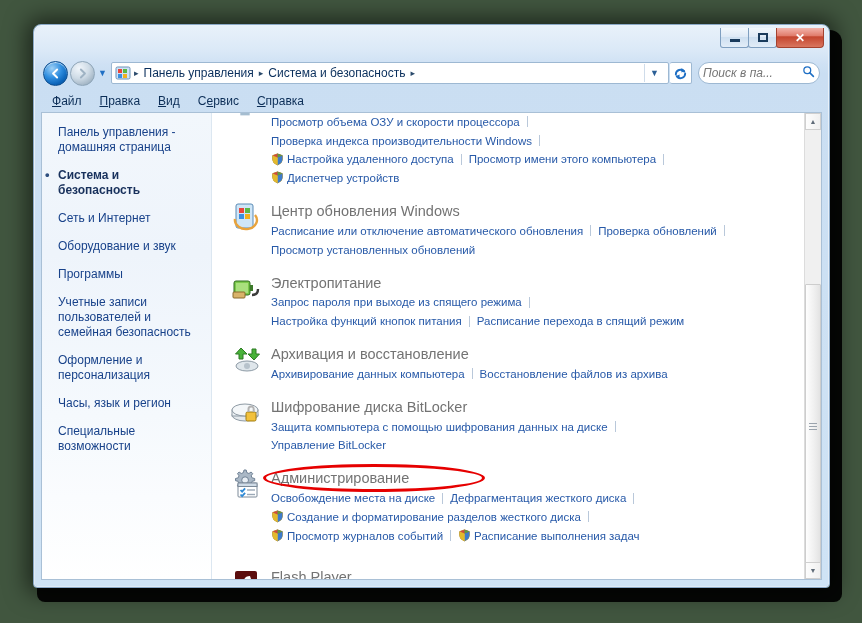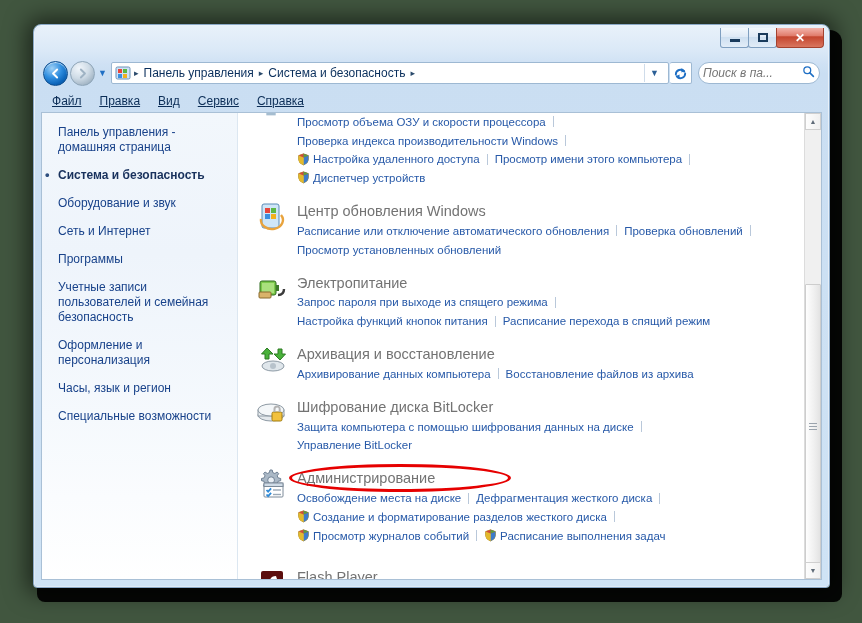--- a/index.html
+++ b/index.html
@@ -132,34 +132,34 @@
     font-size: 12px; font-style: italic; color: #5b5b5b;
     background: transparent;
   }
   #search-icon { color: #1f6fc4; font-size: 13px; margin-left: 2px; }
 
   
   #menubar {
     position: absolute; top: 64px; left: 8px; right: 8px; height: 21px;
     display: flex; align-items: center; font-size: 12px; color: #0c2e57;
   }
-  .menu-item { padding: 2px 9px; cursor: pointer; text-decoration: underline; }
+  .menu-item { padding: 2px 9px; cursor: pointer; }
   .menu-item u { text-decoration: underline; }
 
   
   #content-frame {
     position: absolute; top: 86px; left: 6px; right: 6px; bottom: 6px;
     background: #fff;
     border: 1px solid #a9c0d6;
     display: flex;
     overflow: hidden;
   }
   
   #sidebar {
-    width: 196px; flex: none;
+    width: 170px; flex: none;
     background: linear-gradient(to bottom, #f2f7fc 0%, #eef4fb 30%, #f5f9fd 65%, #ffffff 100%);
     border-right: 1px solid #dce7f1;
     padding: 12px 10px 0 16px;
     font-size: 12px;
   }
   .side-link {
     color: #18428a; line-height: 15px; margin-bottom: 13px; cursor: pointer;
     position: relative;
   }
   .side-link.current {
@@ -325,22 +325,22 @@
         <div class="menu-item"><u>П</u>равка</div>
         <div class="menu-item"><u>В</u>ид</div>
         <div class="menu-item">С<u>е</u>рвис</div>
         <div class="menu-item"><u>С</u>правка</div>
       </div>
 
   <div id="content-frame">
     <div id="sidebar">
           <div class="side-link"><span>Панель управления - домашняя страница</span></div>
           <div class="side-link current"><span>Система и безопасность</span></div>
+          <div class="side-link"><span>Сеть и Интернет</span></div>
           <div class="side-link"><span>Оборудование и звук</span></div>
-          <div class="side-link"><span>Сеть и Интернет</span></div>
           <div class="side-link"><span>Программы</span></div>
           <div class="side-link"><span>Учетные записи пользователей и семейная безопасность</span></div>
           <div class="side-link"><span>Оформление и персонализация</span></div>
           <div class="side-link"><span>Часы, язык и регион</span></div>
           <div class="side-link"><span>Специальные возможности</span></div>
         </div>
 
     <div id="main">
       <div id="list">
             <div class="cat" id="clipped-group">

